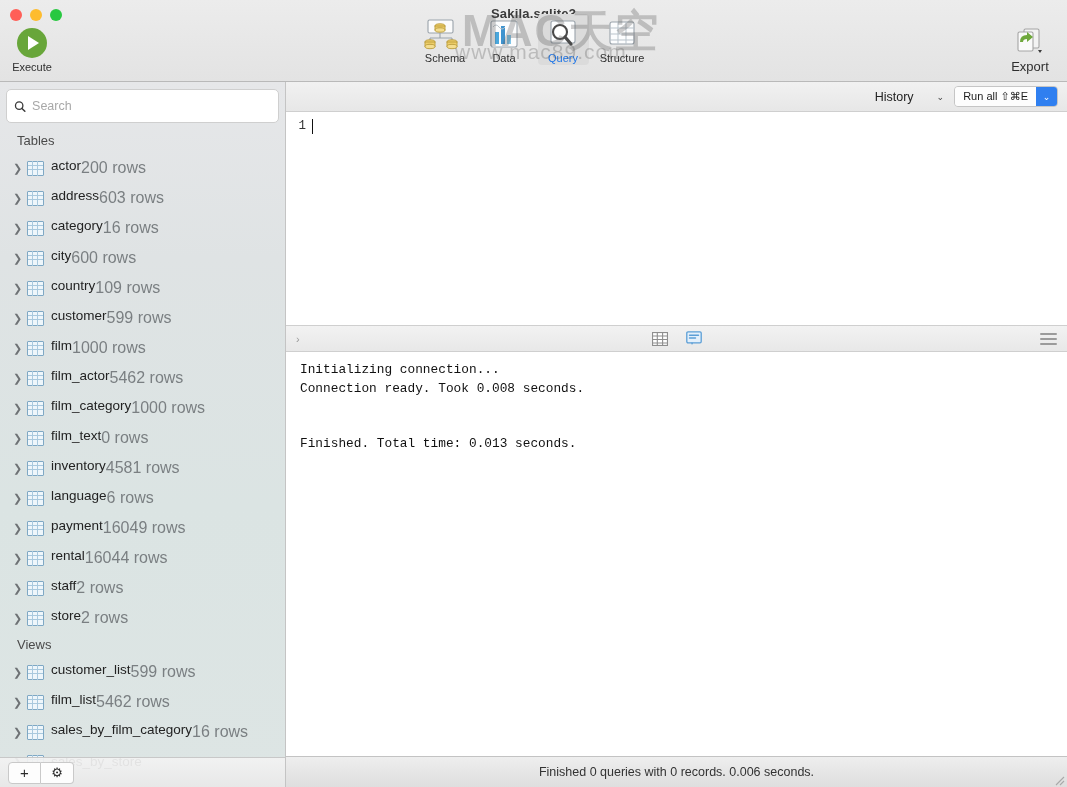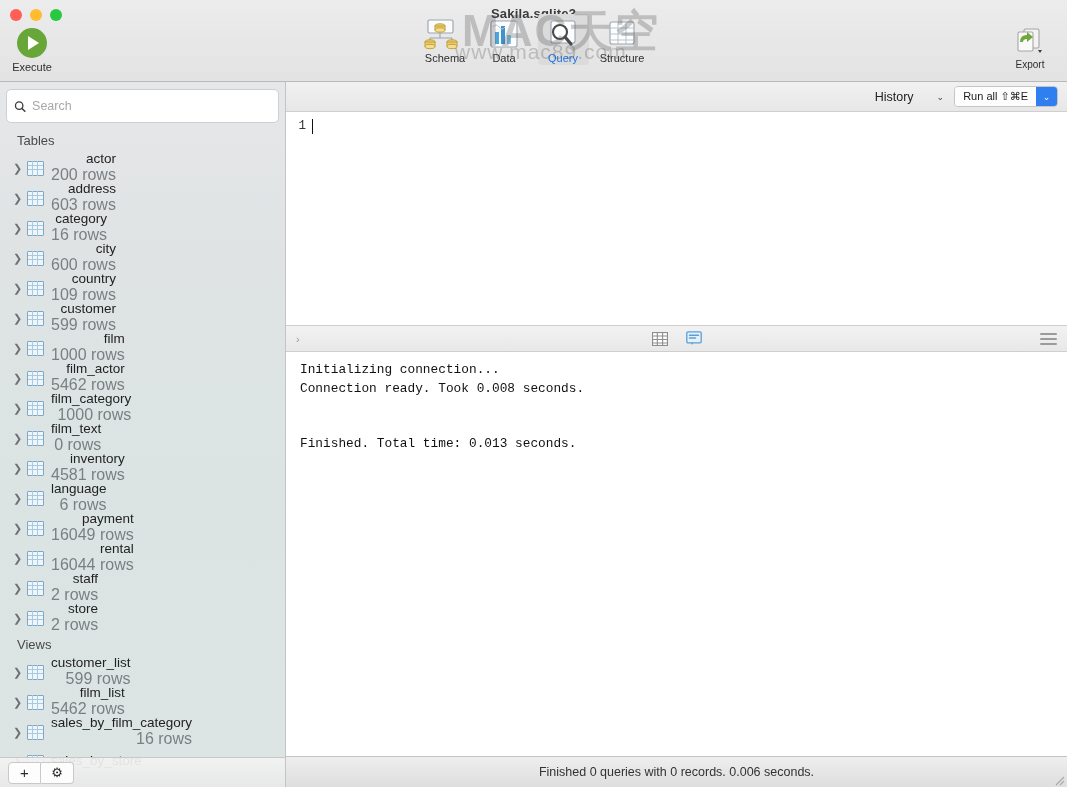--- a/index.html
+++ b/index.html
@@ -77,21 +77,21 @@
   }
   .tab .tlabel { font-size: 11px; color: #2e2e2e; margin-top: 2px; }
   .tab.active .tlabel { color: #1a73e8; }
 
   
   .export-btn {
     position: absolute; right: 10px; top: 24px;
     width: 54px; text-align: center; cursor: default;
   }
   .export-btn .eicon { height: 34px; display:flex; align-items:center; justify-content:center; }
-  .export-label { font-size: 10px; color: #2e2e2e; margin-top: 1px; }
+  .export-label { font-size: 13px; color: #2e2e2e; margin-top: 1px; }
 
   .watermark {
     position: absolute; left: 0; top: 0; width: 100%; height: 82px;
     pointer-events: none;
   }
   .wm-big {
     position: absolute; left: 462px; top: 2px;
     font-size: 44px; font-weight: bold;
     color: rgba(90,90,90,0.30);
     letter-spacing: 2px; white-space: nowrap;
@@ -159,21 +159,21 @@
     content: ""; position: absolute; left: 0; right: 0; top: 7px;
     border-top: 1px solid #a9c9de;
     box-shadow: 0 4px 0 -3px #a9c9de;
   }
   .tbl-icon .v1, .tbl-icon .v2 {
     position: absolute; top: 0; bottom: 0; width: 1px; background: #a9c9de;
   }
   .tbl-icon .v1 { left: 5px; }
   .tbl-icon .v2 { left: 10px; }
 
-  .row-texts { display: flex; flex-direction: column; justify-content: center; line-height: 1.05; align-items: flex-end; }
+  .row-texts { display: flex; flex-direction: row; justify-content: center; line-height: 1.05; }
   .row-name { font-size: 13.5px; color: #222222; }
   .row-sub  { font-size: 16px; color: #7a7f82; margin-top: 1px; }
 
   .sidebar-footer {
     position: absolute; left: 0; bottom: 0;
     width: 286px; height: 30px;
     display: flex; align-items: center;
     background: linear-gradient(to bottom, rgba(243,243,243,.92), rgba(232,232,232,.95));
     border-top: 1px solid #c8c8c8;
   }

